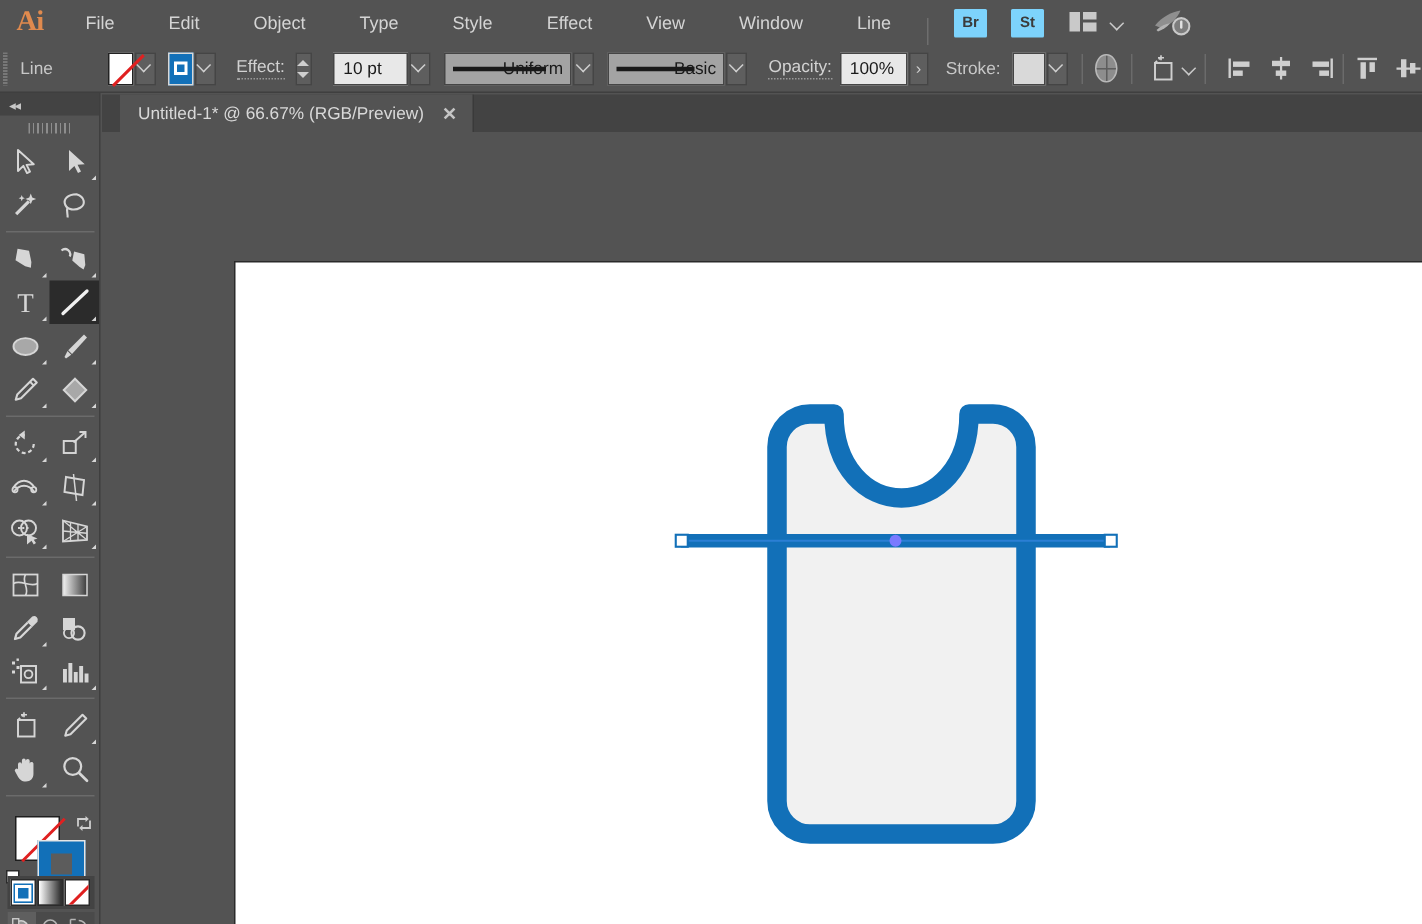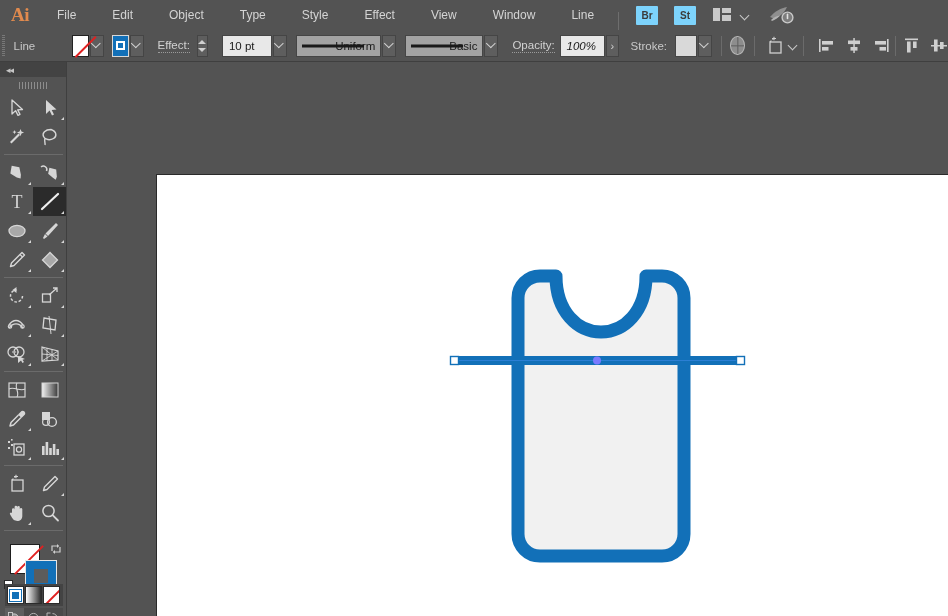--- a/index.html
+++ b/index.html
@@ -304,21 +304,21 @@
     </div>
     <div class="drop-btn"></div>
 
     <div class="profile-field brush-field">
       <span class="pline"></span>
       <span class="ptxt">Basic</span>
     </div>
     <div class="drop-btn"></div>
 
     <div class="dotted-lbl">Opacity:</div>
-    <div class="txtfield w-opacity" style="margin-left:5px;font-style:italic;">100%</div>
+    <div class="txtfield w-opacity" style="margin-left:5px;">100%</div>
     <div class="arrow-btn">›</div>
 
     <div class="cb-label" style="margin-left:12px;">Stroke:</div>
     <div class="style-sw" style="margin-left:2px;"></div>
     <div class="drop-btn"></div>
 
     <div class="cb-sep"></div>
     <div class="globe"></div>
     <div class="cb-sep"></div>
 
@@ -364,20 +364,26 @@
     </div>
     <div class="align-ic">
       <svg width="18" height="17" viewBox="0 0 18 17">
         <rect x="1" y="8" width="16" height="1.5" fill="#cfcfcf"></rect>
         <rect x="4" y="2.5" width="3.6" height="12" fill="#cfcfcf"></rect>
         <rect x="10" y="5" width="3.6" height="7" fill="#cfcfcf"></rect>
       </svg>
     </div>
   </div>
 
+  <div class="tabstrip">
+    <div class="doc-tab">
+      <span class="t-title">Untitled-1* @ 66.67% (RGB/Preview)</span>
+      <span class="t-close">✕</span>
+    </div>
+  </div>
 
   <div class="toolpanel">
     <div class="tp-head">
       <span class="dchev">◂◂</span>
     </div>
     <div class="tp-grip">
         <i></i>
       </div>
 
     <div class="tool-grid">

